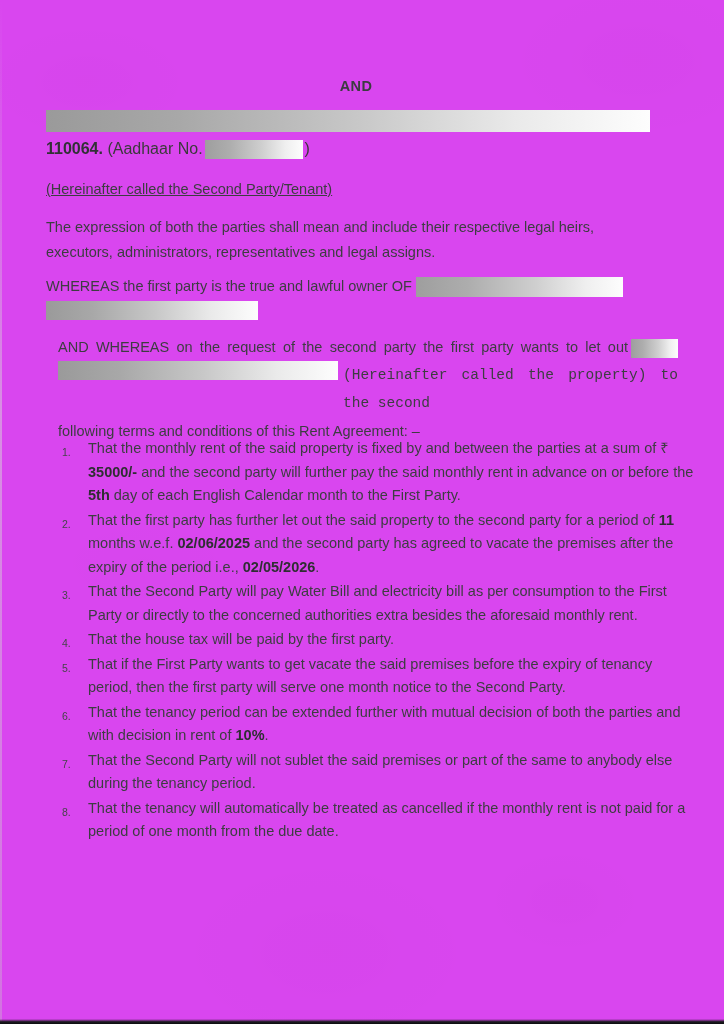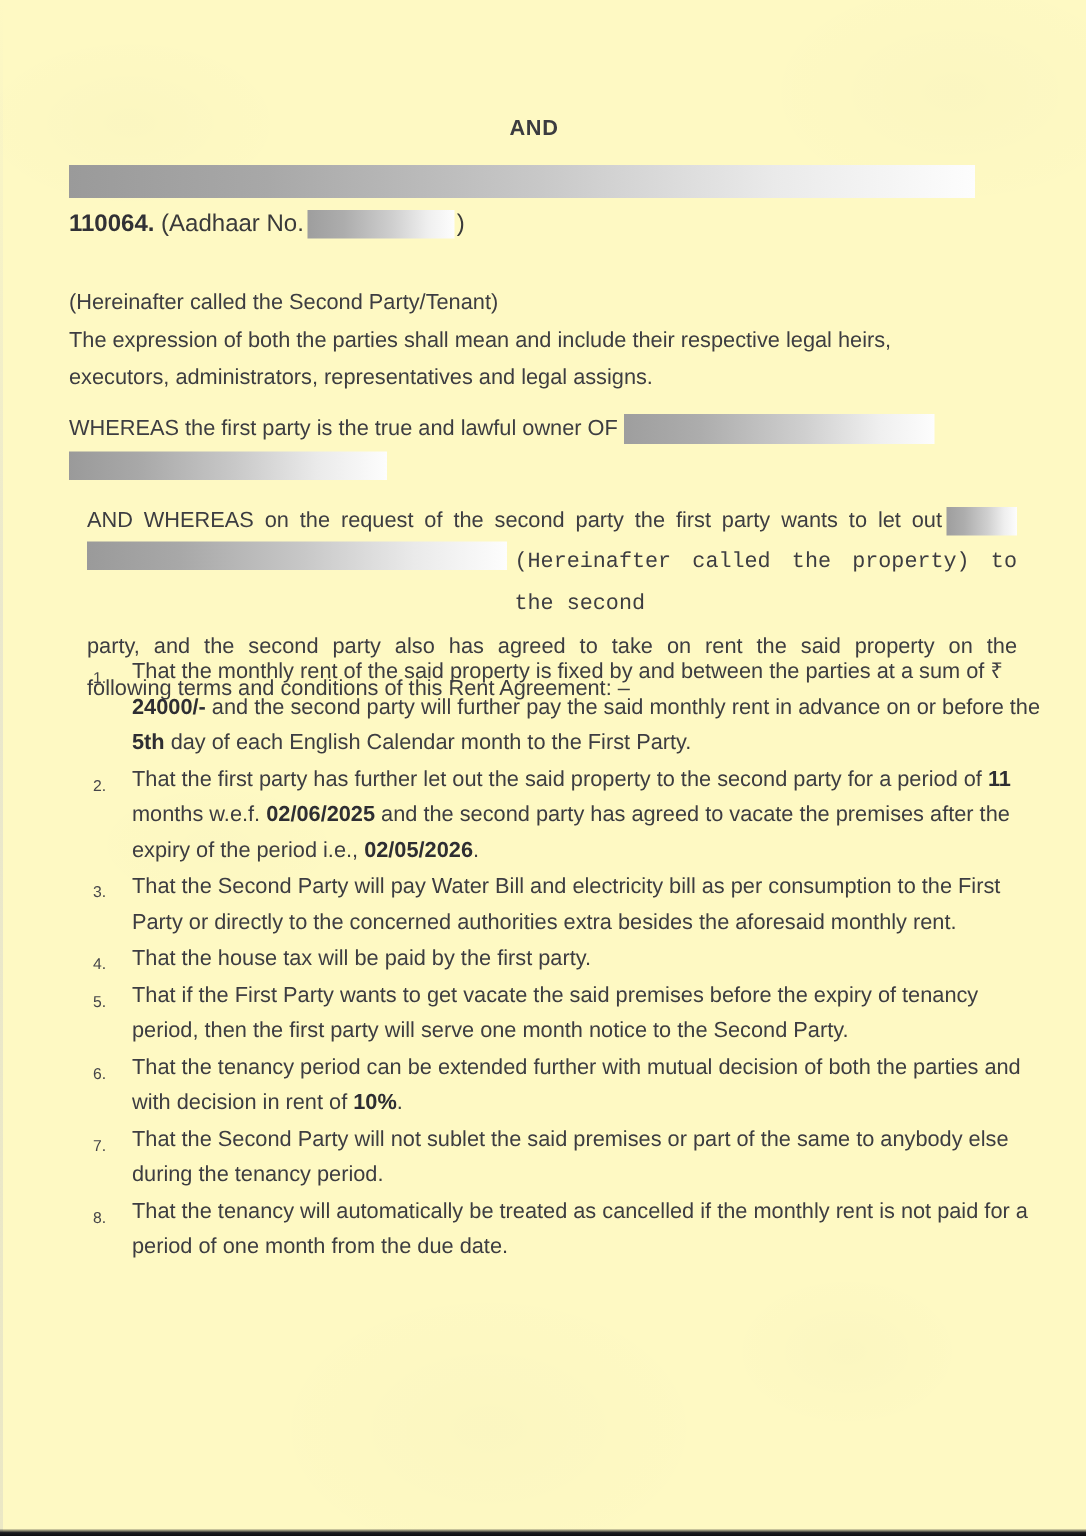--- a/index.html
+++ b/index.html
@@ -7,21 +7,21 @@
     padding: 0;
     background: #ffffff;
   }
   body {
     font-family: "Liberation Sans", sans-serif;
   }
   .page {
     position: relative;
     width: 724px;
     height: 1024px;
-    background: #fef9c3;
+    background: #d946ef;
     overflow: hidden;
     color: #3a3a3a;
   }
   
   .scan-noise {
     position: absolute;
     inset: 0;
     pointer-events: none;
     background:
       radial-gradient(ellipse 160px 90px at 12% 8%, rgba(0,0,0,0.012), rgba(0,0,0,0) 70%),
@@ -96,21 +96,21 @@
   }
 
   .para {
     position: absolute;
     left: 46px;
     font-size: 14.5px;
     line-height: 25px;
     color: #3d3d41;
     width: 620px;
   }
-  .p-hereinafter { top: 190px; }
+  .p-hereinafter { top: 177px; text-decoration: underline; }
   .p-expression  { top: 215px; width: 600px; }
 
   .p-whereas { top: 274px; white-space: nowrap; }
   .redact-whereas {
     width: 207px;
     height: 20px;
     margin-left: 4px;
   }
   .bar-whereas-2 {
     position: absolute;
@@ -214,26 +214,25 @@
 
   <div class="para p-expression">The expression of both the parties shall mean and include their respective legal heirs, executors, administrators, representatives and legal assigns.</div>
   <div class="redact bar-whereas-2"></div>
 
   <div class="p-andwhereas">
     <span class="justify-line"><span>AND WHEREAS on the request of the second party the first party wants to let out</span><span class="redact-inline redact-letout"></span></span>
     <span style="position:relative; display:block;font-family:Liberation Mono, monospace;">
       <span class="redact redact-property" style="top:0;"></span>
       <span class="andwhereas-l2">(Hereinafter called the property) to the second</span>
     </span>
-    <span class="justify-line">party, and the second party also has agreed to take on rent the said property on the</span>
     <span class="justify-last">following terms and conditions of this Rent Agreement: –</span>
   </div>
 
   <ol class="clauses">
-      <li><span>That the monthly rent of the said property is fixed by and between the parties at a sum of ₹ </span><b>24000/-</b><span> and the second party will further pay the said monthly rent in advance on or before the </span><b>5th</b><span> day of each English Calendar month to the First Party.</span></li>
+      <li><span>That the monthly rent of the said property is fixed by and between the parties at a sum of ₹ </span><b>35000/-</b><span> and the second party will further pay the said monthly rent in advance on or before the </span><b>5th</b><span> day of each English Calendar month to the First Party.</span></li>
       <li><span>That the first party has further let out the said property to the second party for a period of </span><b>11</b><span> months w.e.f. </span><b>02/06/2025</b><span> and the second party has agreed to vacate the premises after the expiry of the period i.e., </span><b>02/05/2026</b><span>.</span></li>
       <li><span>That the Second Party will pay Water Bill and electricity bill as per consumption to the First Party or directly to the concerned authorities extra besides the aforesaid monthly rent.</span></li>
       <li><span>That the house tax will be paid by the first party.</span></li>
       <li><span>That if the First Party wants to get vacate the said premises before the expiry of tenancy period, then the first party will serve one month notice to the Second Party.</span></li>
       <li><span>That the tenancy period can be extended further with mutual decision of both the parties and with decision in rent of </span><b>10%</b><span>.</span></li>
       <li><span>That the Second Party will not sublet the said premises or part of the same to anybody else during the tenancy period.</span></li>
       <li><span>That the tenancy will automatically be treated as cancelled if the monthly rent is not paid for a period of one month from the due date.</span></li>
     </ol>
 
   <div class="scan-edge-bottom"></div>

